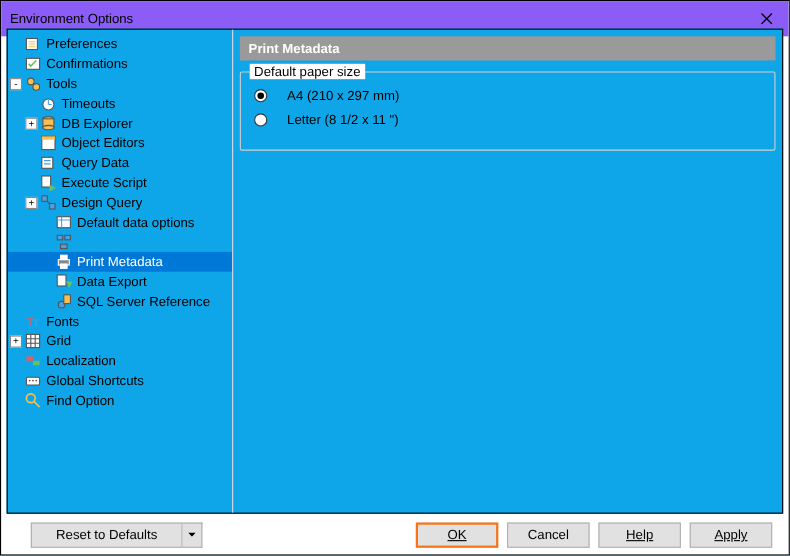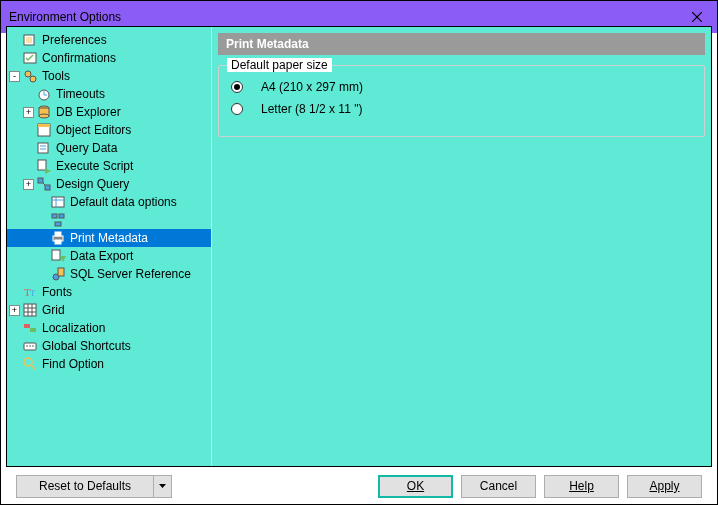--- a/index.html
+++ b/index.html
@@ -1,42 +1,42 @@
 <!DOCTYPE html>
 <html><head>
 <meta charset="utf-8">
 <style>
 * { box-sizing: border-box; margin: 0; padding: 0; }
 body { font-family: "Segoe UI", Tahoma, sans-serif; font-size: 12px; background: #fff; width: 718px; height: 505px; overflow: hidden; border: 1px solid #000; }
 .titlebar { display: flex; align-items: center; justify-content: space-between; padding: 6px 8px 6px 8px; background: #8b5cf6; }
 .titlebar .title { font-size: 12px; color: #000; }
 .titlebar .close { width: 24px; height: 20px; display: flex; align-items: center; justify-content: center; cursor: pointer; }
 .titlebar .close svg { width: 10px; height: 10px; }
-.dialog-body { position: absolute; top: 26px; left: 6px; right: 6px; bottom: 38px; border: 1px solid #000; background: #5eead4; display: flex; }
+.dialog-body { position: absolute; top: 26px; left: 6px; right: 6px; bottom: 38px; border: 1px solid #000; background: #0ea5e9; display: flex; }
 .tree-panel { width: 205px; border-right: 1px solid #ddd; overflow: auto; padding: 4px 0; }
 .tree-panel ul { list-style: none; }
 .tree-item { display: flex; align-items: center; height: 18px; padding-right: 4px; cursor: pointer; white-space: nowrap; }
 .tree-item.selected { background: #0078d7; color: #fff; }
 .tree-item .expander { width: 11px; height: 11px; display: flex; align-items: center; justify-content: center; margin-left: 2px; flex-shrink: 0; }
 .tree-item .expander.has { border: 1px solid #888; font-size: 9px; line-height: 1; background: #fff; color: #000; }
 .tree-item .icon { width: 16px; height: 16px; margin: 0 2px 0 2px; display: flex; align-items: center; justify-content: center; flex-shrink: 0; }
 .tree-item .label { padding: 0 2px; }
 .depth-0 .expander { margin-left: 2px; }
 .depth-1 .expander { margin-left: 16px; }
 .depth-2 .expander { margin-left: 30px; }
 .content-panel { flex: 1; padding: 6px 6px; }
 .content-header { background: #9a9a9a; color: #fff; font-weight: bold; padding: 4px 8px; font-size: 12px; }
 .group { border: 1px solid #d0d0d0; margin-top: 10px; padding: 10px 12px 12px 12px; position: relative; border-radius: 2px; }
 .group .legend { position: absolute; top: -8px; left: 8px; background: #fff; padding: 0 4px; color: #000; }
 .radio-row { display: flex; align-items: center; gap: 18px; margin: 4px 0 8px 0; cursor: pointer; }
 .radio-dot { width: 12px; height: 12px; border: 1px solid #333; border-radius: 50%; display: flex; align-items: center; justify-content: center; background: #fff; }
 .radio-dot.checked::after { content: ""; width: 6px; height: 6px; background: #000; border-radius: 50%; }
-.button-bar { position: absolute; bottom: 6px; left: 6px; right: 6px; height: 26px; display: flex; align-items: center; }
+.button-bar { position: absolute; bottom: 6px; left: 18px; right: 6px; height: 26px; display: flex; align-items: center; }
 .btn { height: 23px; border: 1px solid #adadad; background: #e1e1e1; padding: 0 8px; display: flex; align-items: center; justify-content: center; font-size: 12px; cursor: pointer; min-width: 75px; }
-.btn.default { border: 2px solid #14b8a6; }
+.btn.default { border: 2px solid #f97316; }
 .reset-wrap { display: flex; margin-left: 10px; }
 .reset-main { min-width: 138px; }
 .reset-drop { min-width: 0; width: 18px; border-left: none; padding: 0; }
 .spacer { flex: 1; }
 .right-btns { display: flex; gap: 8px; margin-right: 10px; }
 </style>
 </head>
 <body>
 
 <div class="titlebar">

